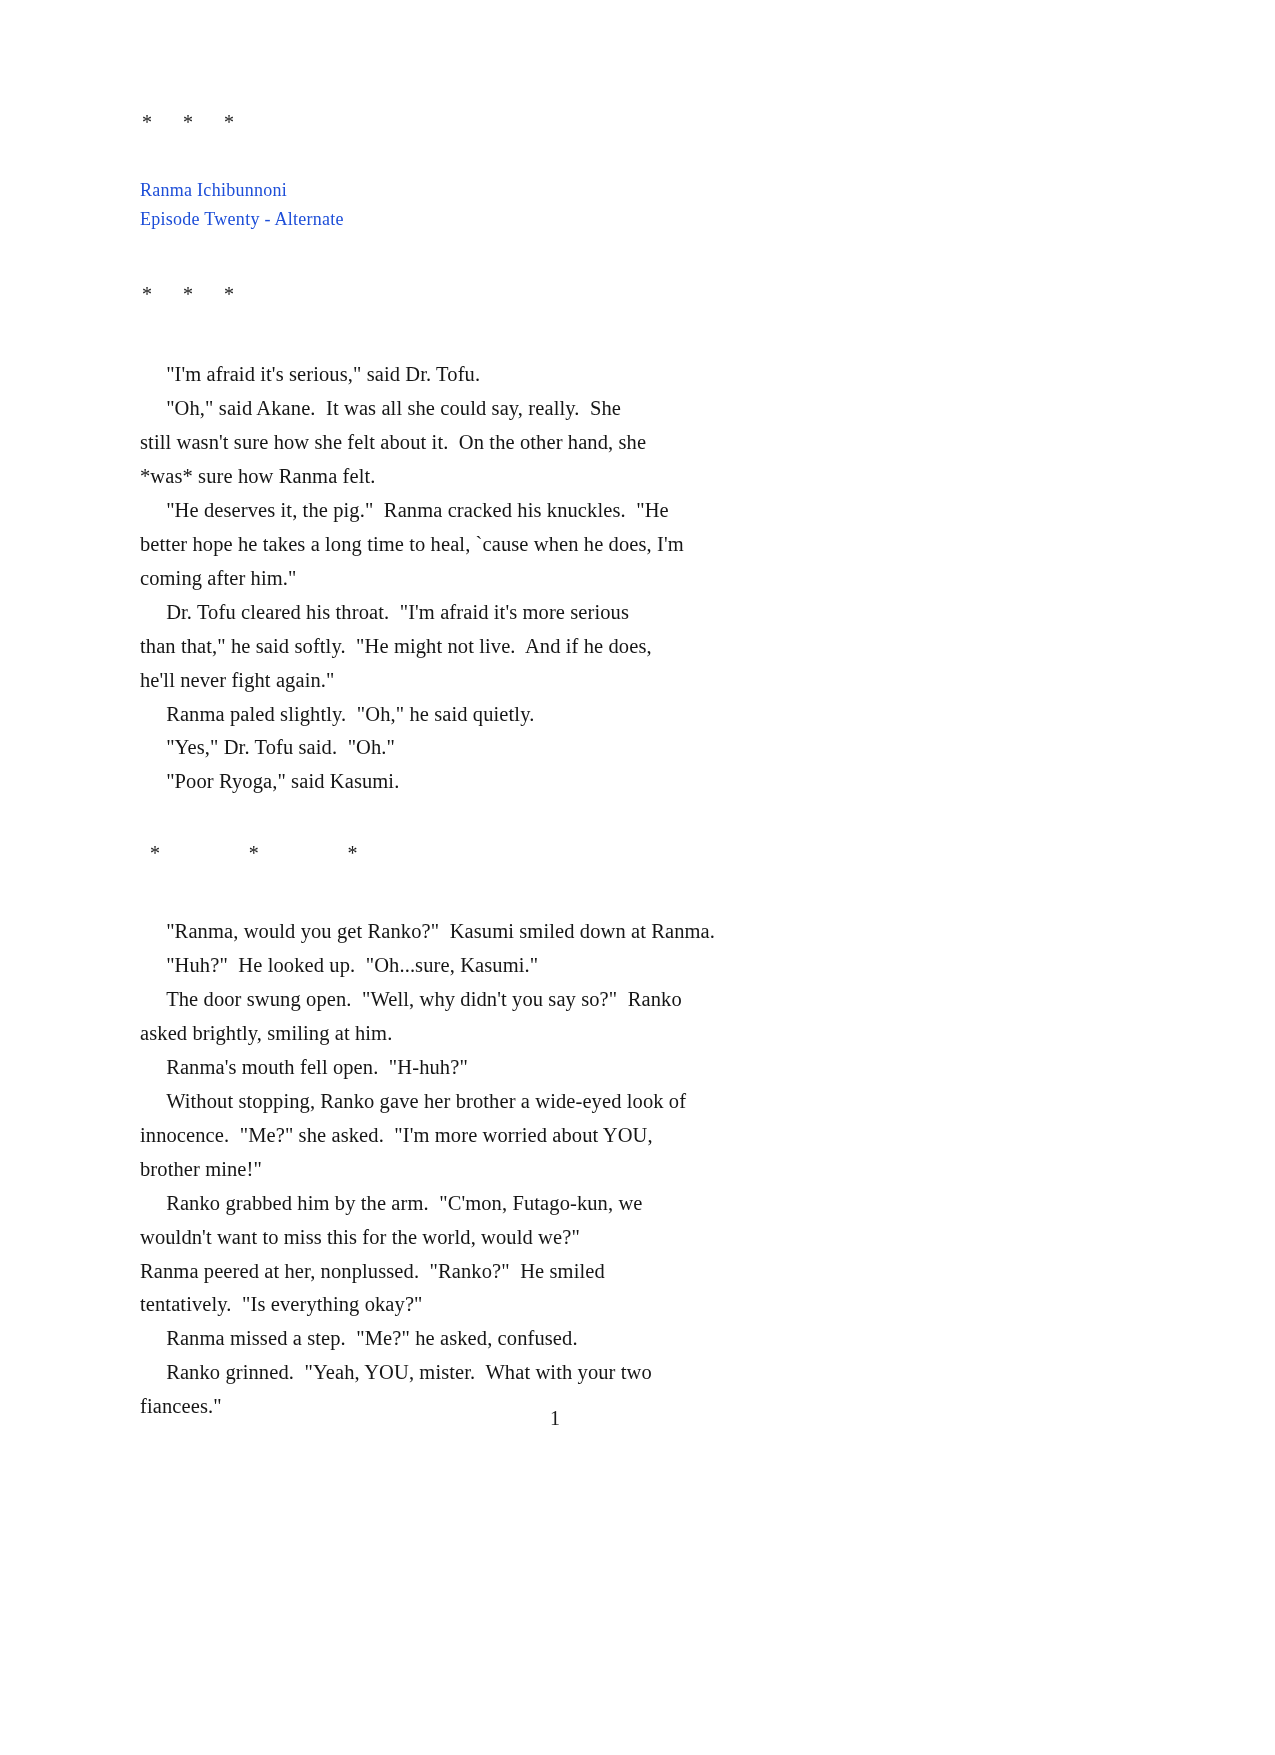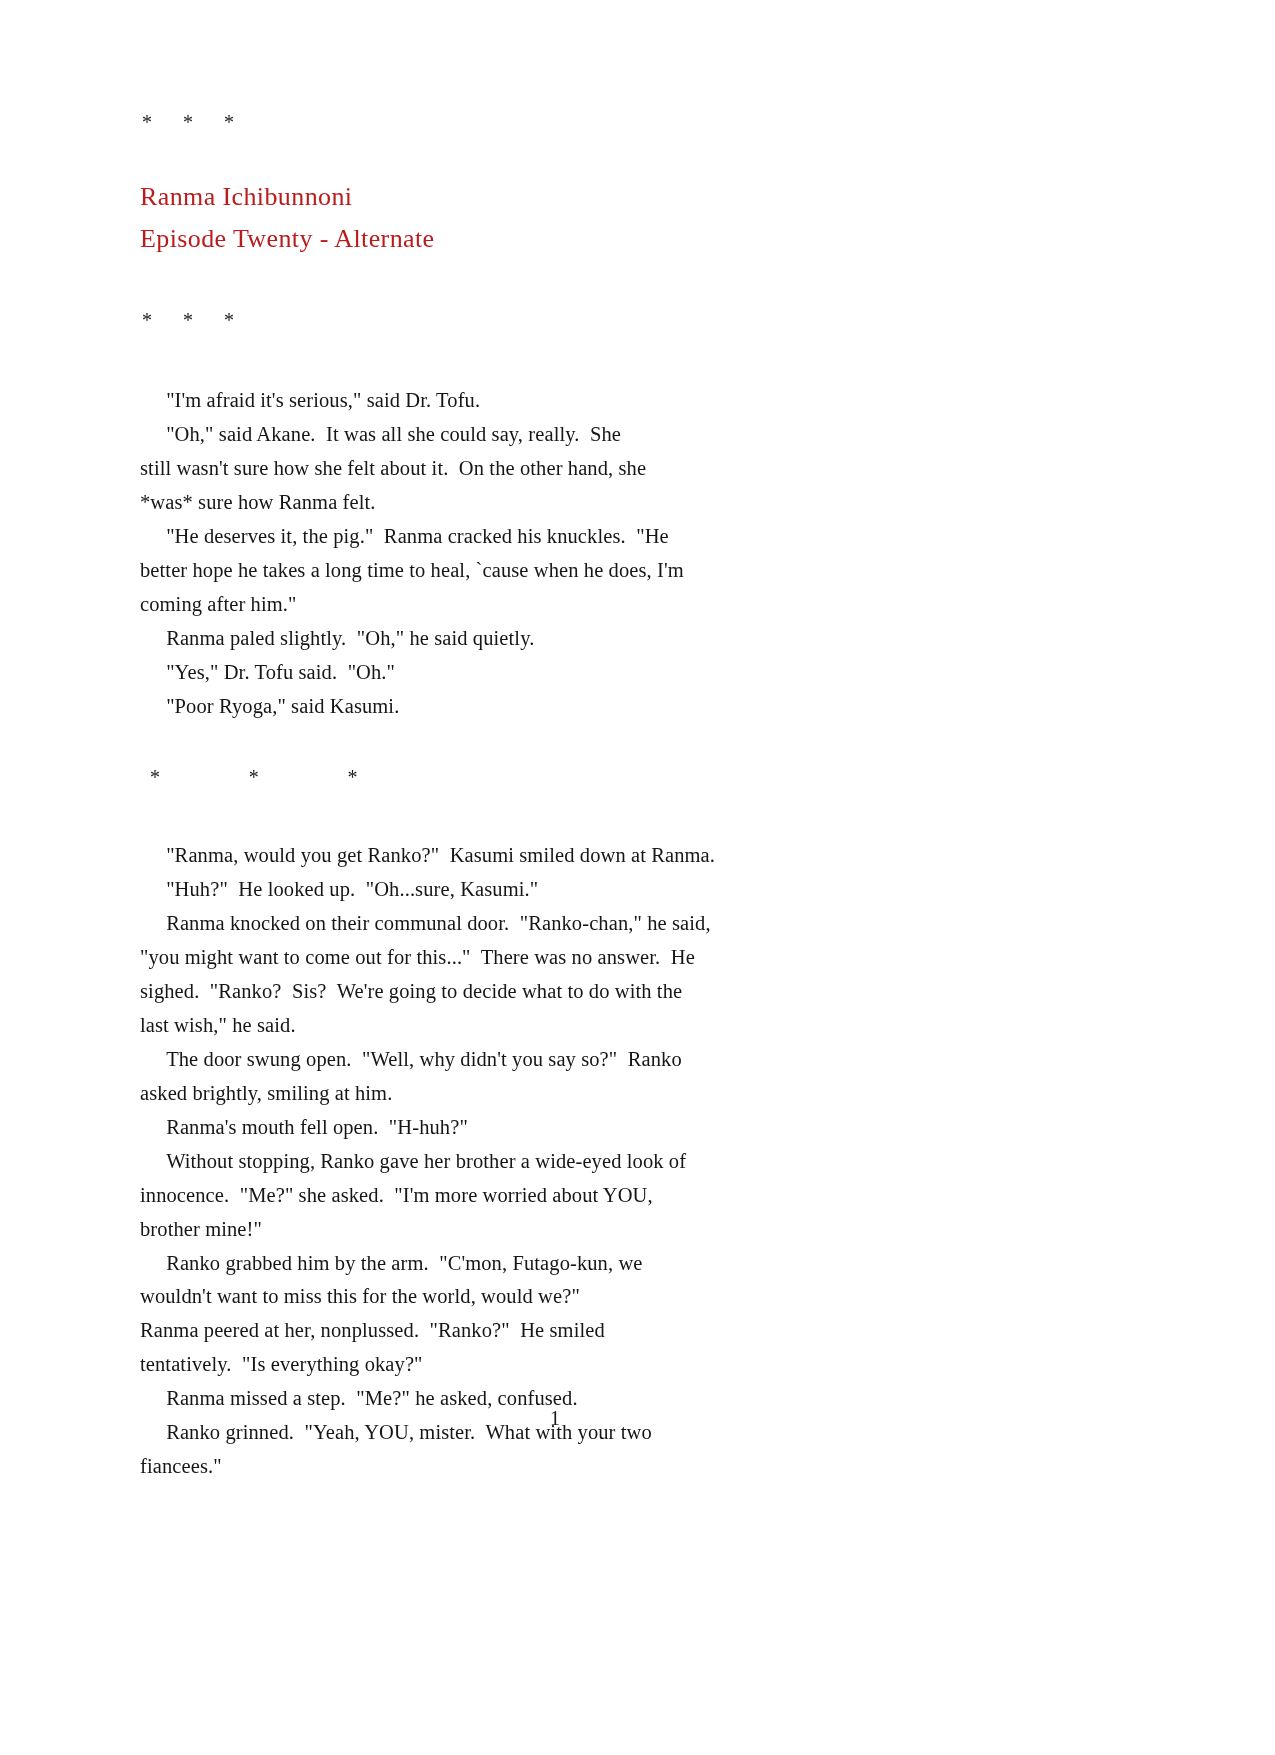--- a/index.html
+++ b/index.html
@@ -37,22 +37,22 @@
     color: #1a1a1a;
     letter-spacing: 0.20em;
     white-space: pre;
     line-height: 1.0;
   }
   .stars-1 { margin-left: 2px; }
   .stars-2 { margin-left: 2px; }
   .stars-3 { margin-left: 10px; letter-spacing: 0.42em; }
 
   .heading {
-    font-size: 26px;
-    color: #b91c1c;
+    font-size: 18px;
+    color: #1d4ed8;
     line-height: 1.62;
     letter-spacing: 0.015em;
   }
   .para {
     font-size: 20.5px;
     color: #161616;
     line-height: 1.655;
     letter-spacing: 0.005em;
     white-space: pre-wrap;
     margin: 0;
@@ -94,36 +94,35 @@
 
       <div class="gap-c"></div>
 
       <p class="para">     "I'm afraid it's serious," said Dr. Tofu.</p>
       <p class="para">     "Oh," said Akane.  It was all she could say, really.  She
 still wasn't sure how she felt about it.  On the other hand, she
 *was* sure how Ranma felt.</p>
       <p class="para">     "He deserves it, the pig."  Ranma cracked his knuckles.  "He
 better hope he takes a long time to heal, `cause when he does, I'm
 coming after him."</p>
+      <p class="para">     Dr. Tofu cleared his throat.  "I'm afraid it's more serious
+than that," he said softly.  "He might not live.  And if he does,
+he'll never fight again."</p>
       <p class="para">     Ranma paled slightly.  "Oh," he said quietly.</p>
       <p class="para">     "Yes," Dr. Tofu said.  "Oh."</p>
       <p class="para">     "Poor Ryoga," said Kasumi.</p>
 
       <div class="gap-d"></div>
 
       <div class="stars stars-3">*      *      *</div>
 
       <div class="gap-e"></div>
 
       <p class="para">     "Ranma, would you get Ranko?"  Kasumi smiled down at Ranma.</p>
       <p class="para">     "Huh?"  He looked up.  "Oh...sure, Kasumi."</p>
-      <p class="para">     Ranma knocked on their communal door.  "Ranko-chan," he said,
-"you might want to come out for this..."  There was no answer.  He
-sighed.  "Ranko?  Sis?  We're going to decide what to do with the
-last wish," he said.</p>
       <p class="para">     The door swung open.  "Well, why didn't you say so?"  Ranko
 asked brightly, smiling at him.</p>
       <p class="para">     Ranma's mouth fell open.  "H-huh?"</p>
       <p class="para">     Without stopping, Ranko gave her brother a wide-eyed look of
 innocence.  "Me?" she asked.  "I'm more worried about YOU,
 brother mine!"</p>
       <p class="para">     Ranko grabbed him by the arm.  "C'mon, Futago-kun, we
 wouldn't want to miss this for the world, would we?"
 Ranma peered at her, nonplussed.  "Ranko?"  He smiled
 tentatively.  "Is everything okay?"</p>

